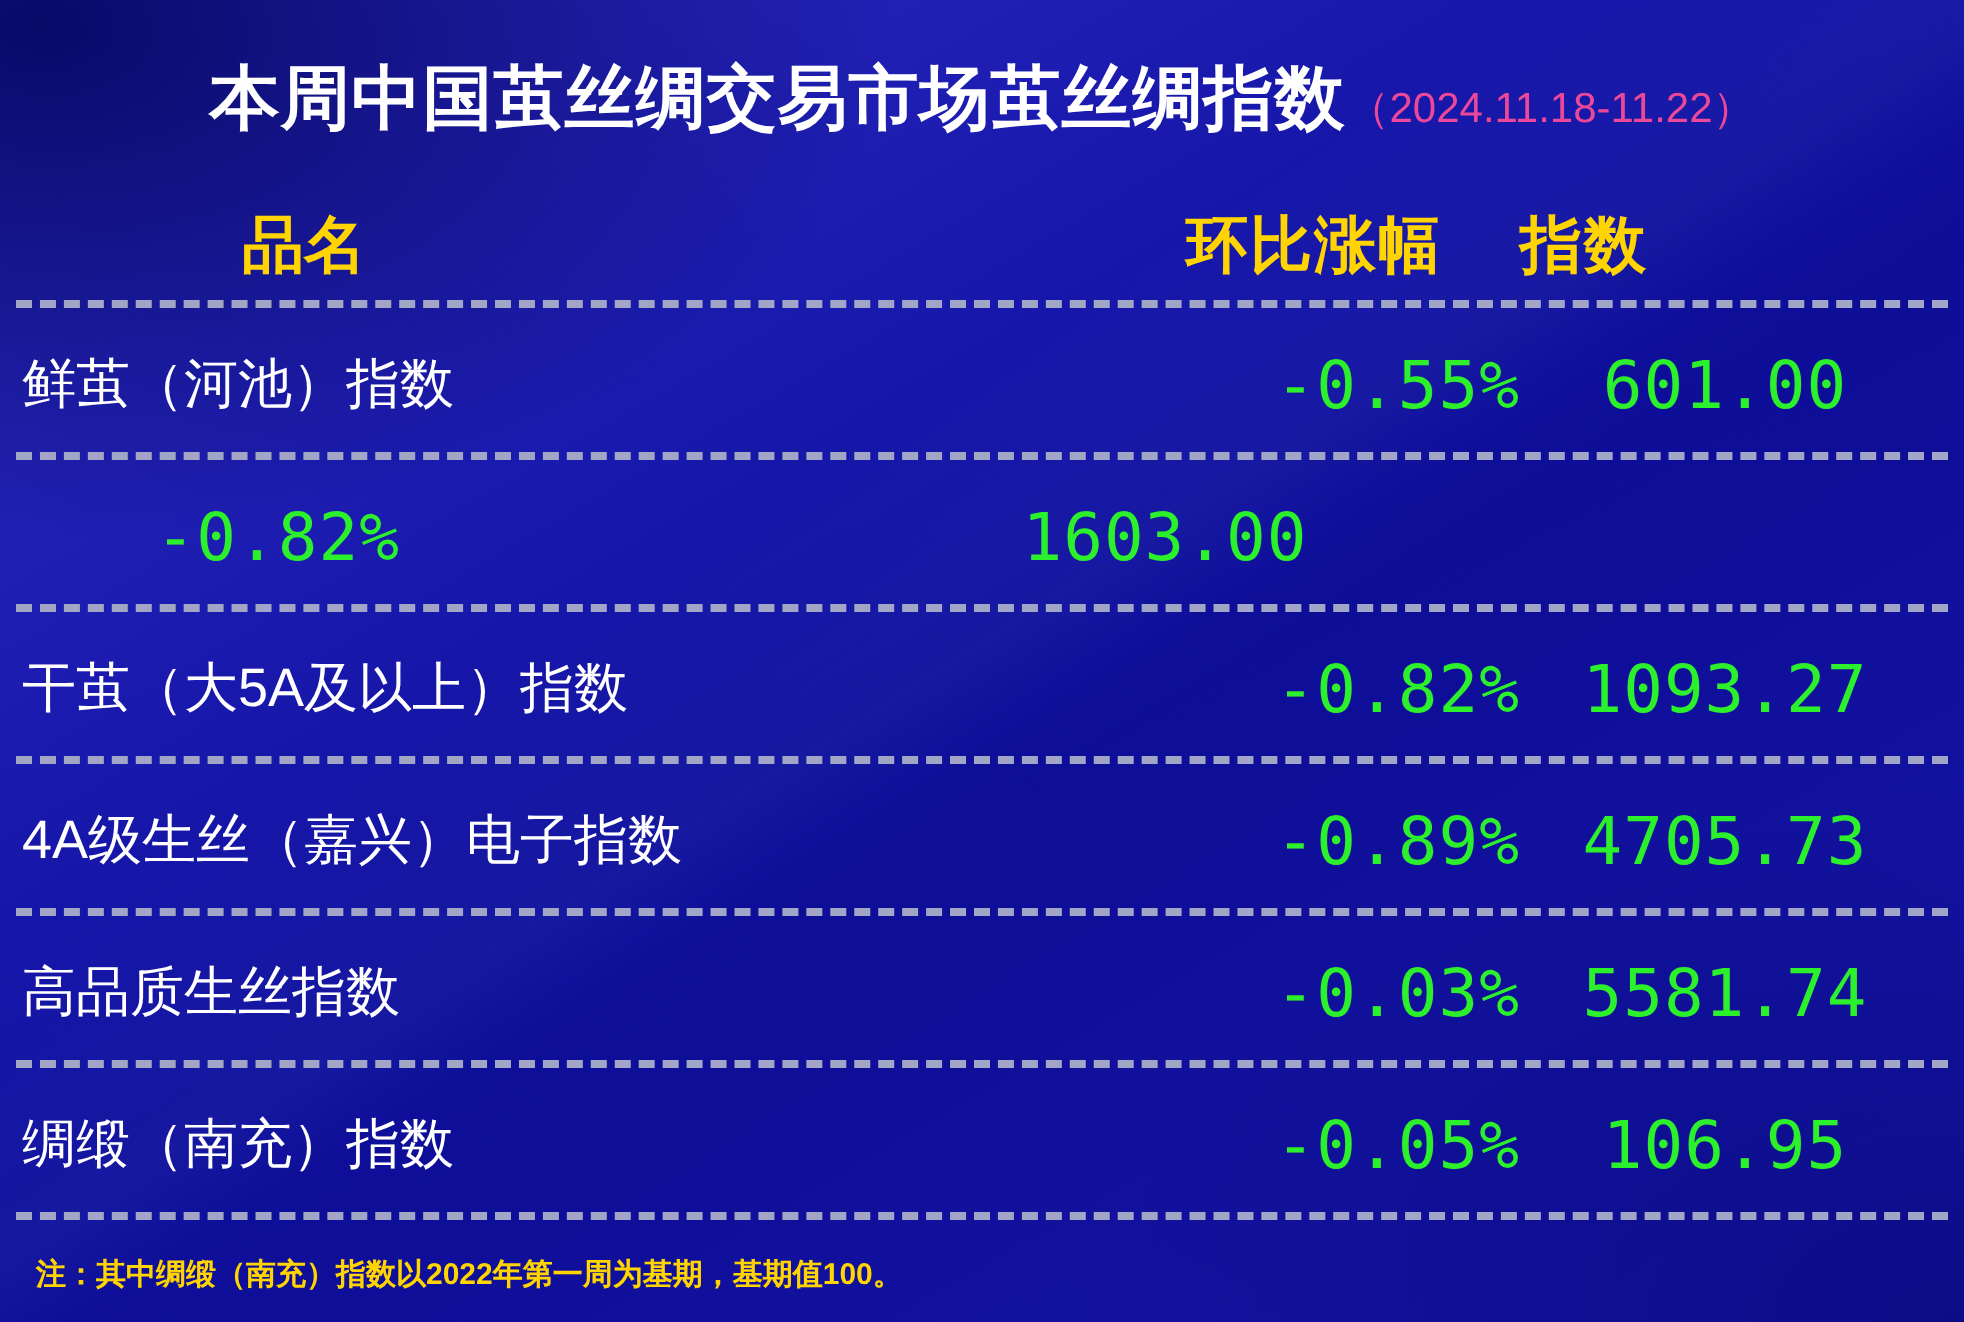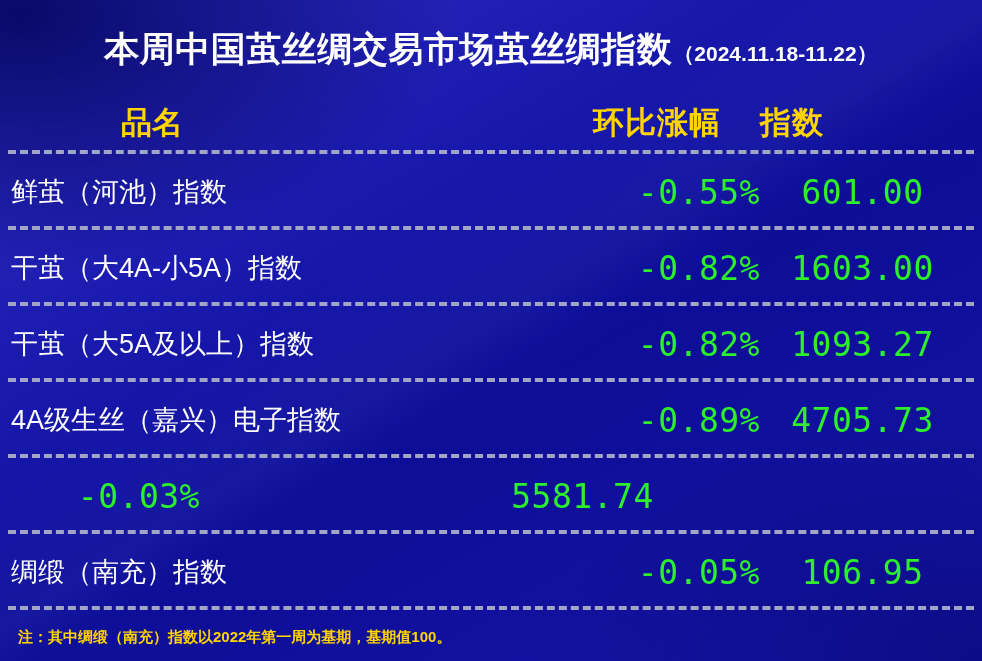--- a/index.html
+++ b/index.html
@@ -76,23 +76,23 @@
     justify-content: center;
     white-space: nowrap;
   }
   .title-main {
     color: #ffffff;
     font-size: 35px;
     font-weight: bold;
     letter-spacing: 0.5px;
   }
   .title-sub {
-    color: #ffffff;
+    color: #ec4899;
     font-size: 21px;
-    font-weight: bold;
+    font-weight: normal;
     margin-left: 1px;
     letter-spacing: 0px;
   }
 
   
   .table {
     position: absolute;
     left: 0;
     top: 92px;
     width: 982px;
@@ -219,41 +219,41 @@
       </div>
 
       <div class="row data">
         <div class="c-name">鲜茧（河池）指数</div>
         <div class="c-change">-0.55%</div>
         <div class="c-index">601.00</div>
         <div class="sep"></div>
       </div>
 
       <div class="row data">
-        <div class="c-name">干茧（大4A-小5A）指数</div>
         <div class="c-change">-0.82%</div>
         <div class="c-index">1603.00</div>
         <div class="sep"></div>
       </div>
 
       <div class="row data">
         <div class="c-name">干茧（大5A及以上）指数</div>
         <div class="c-change">-0.82%</div>
         <div class="c-index">1093.27</div>
         <div class="sep"></div>
       </div>
 
       <div class="row data">
         <div class="c-name">4A级生丝（嘉兴）电子指数</div>
         <div class="c-change">-0.89%</div>
         <div class="c-index">4705.73</div>
         <div class="sep"></div>
       </div>
 
       <div class="row data">
+        <div class="c-name">高品质生丝指数</div>
         <div class="c-change">-0.03%</div>
         <div class="c-index">5581.74</div>
         <div class="sep"></div>
       </div>
 
       <div class="row data">
         <div class="c-name">绸缎（南充）指数</div>
         <div class="c-change">-0.05%</div>
         <div class="c-index">106.95</div>
         <div class="sep"></div>

